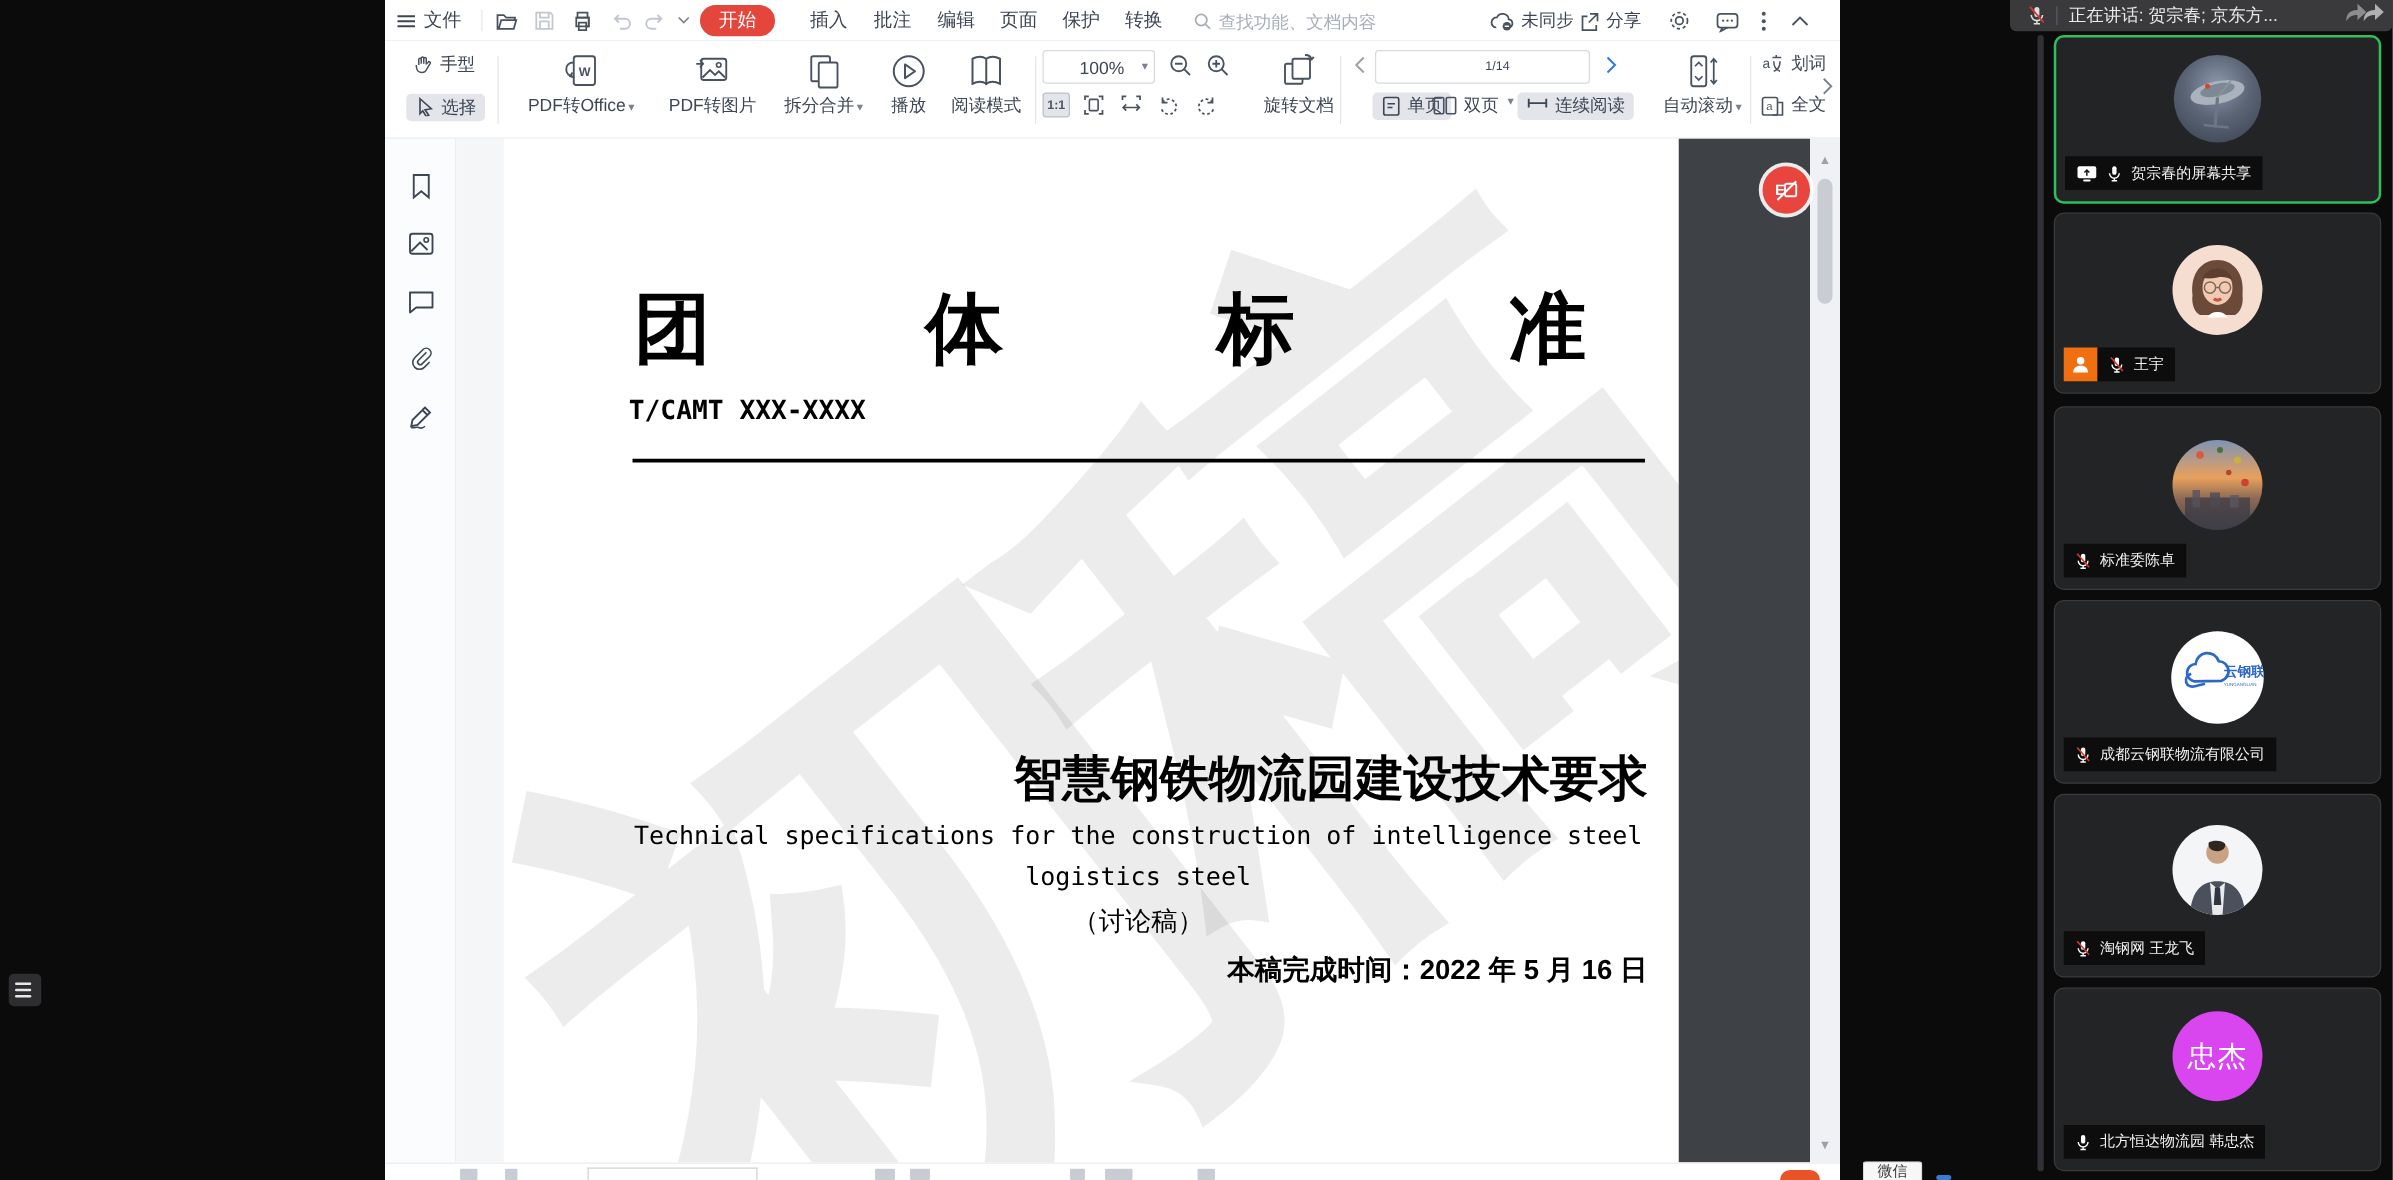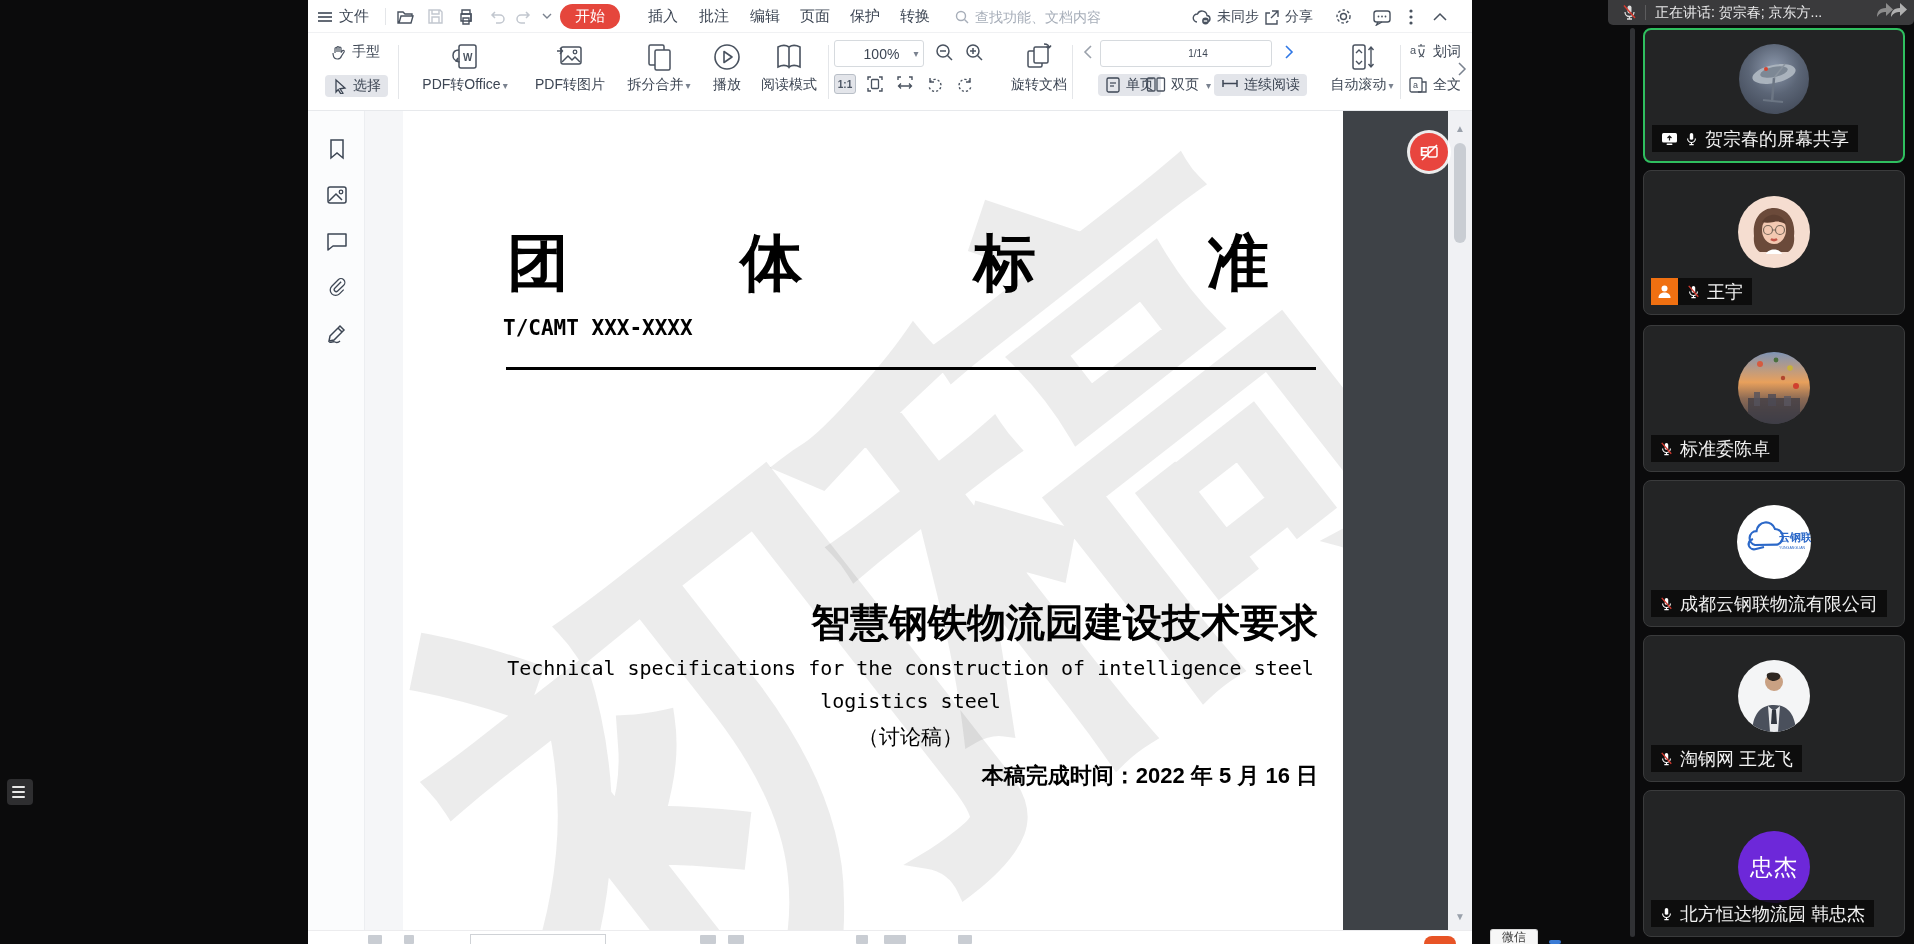--- a/index.html
+++ b/index.html
@@ -13,21 +13,21 @@
   .mb { position:absolute; top:0; height:33px; display:flex; align-items:center; color:#3d4654;
         font-size:15px; white-space:nowrap; }
   .mbtn { cursor:default; }
   .pill { background:#e5463c; color:#fff; border-radius:15px; padding:3px 15px; font-size:15px; }
   .vsep { position:absolute; width:1px; background:#e4e6e9; }
   .searchph { color:#a7aeb9; font-size:14px; border:none; outline:none; background:transparent; width:170px; }
   .searchph::placeholder { color:#a7aeb9; }
   
   #toolbar { position:absolute; left:0; top:33px; width:100%; height:78px; background:#fff;
              border-bottom:1px solid #e7e9ec; overflow:hidden; }
-  .tb { position:absolute; display:flex; align-items:center; gap:5px; color:#3d4654; font-size:14px;
+  .tb { position:absolute; display:flex; align-items:flex-start; gap:5px; color:#3d4654; font-size:14px;
         white-space:nowrap; }
   .selbg { background:#e3e5ea; border-radius:4px; padding:2px 7px; }
   .bigbtn { position:absolute; display:flex; flex-direction:column; align-items:center; gap:3px;
             color:#3d4654; font-size:14px; }
   .caret { color:#7a828f; font-size:10px; margin-left:2px; }
   .box { border:1px solid #d6dade; border-radius:3px; display:flex; align-items:center;
          justify-content:center; color:#3d4654; background:#fff;padding-left:24px; }
   .fiticon { width:22px; height:20px; display:flex; align-items:center; justify-content:center;
              font-size:13px; color:#4b5563; border-radius:3px; }
   
@@ -75,21 +75,21 @@
   #confbar { position:absolute; left:1608px; top:0; width:306px; height:25px; background:#3a3a3c;
              border-radius:0 0 5px 5px; display:flex; align-items:center; color:#e9e9ea; font-size:14px; }
   #confdiv { width:1px; height:15px; background:#5c5c5e; margin:0 9px 0 8px; }
   #confscroll { position:absolute; left:1630px; top:28px; width:5px; height:909px; background:#303134;
                 border-radius:3px; }
   .tile { position:absolute; left:1643px; width:262px; background:#232425; border:1px solid #3a3b3c;
           border-radius:8px; }
   .tile.active { border:2px solid #2fbf5f; }
   .avatar { position:absolute; left:50%; transform:translateX(-50%); border-radius:50%; overflow:hidden; }
   .namebar { position:absolute; left:7px; bottom:9px; height:27px; background:rgba(8,8,8,.82);
-             display:flex; align-items:center; gap:7px; padding:0 9px; color:#f2f2f2; font-size:18px;
+             display:flex; align-items:center; gap:7px; padding:0 9px; color:#f2f2f2; font-size:12px;
              white-space:nowrap; }
   .orangebadge { position:absolute; left:7px; bottom:9px; width:27px; height:27px; background:#f07011;
                  display:flex; align-items:center; justify-content:center; }
   
   #wechatbox { position:absolute; left:1490px; top:929px; width:48px; height:15px; background:#f7f7f7;
                border:1px solid #d8d8d8; border-bottom:none; border-radius:3px 3px 0 0; color:#3c3c3c;
                font-size:12px; text-align:center; line-height:14px; }
   #orangesliver { position:absolute; left:1424px; top:936px; width:32px; height:8px; background:#e85426;
                   border-radius:8px 8px 0 0; }
   #bluedash { position:absolute; left:1549px; top:940px; width:12px; height:4px; background:#3a7bd5;
@@ -607,21 +607,21 @@
     <svg width="13" height="16" viewBox="0 0 15 17">
         <rect x="5.5" y="1.5" width="4" height="8" rx="2" fill="#fff"></rect>
         <path d="M3 8a4.5 4.5 0 0 0 9 0 M7.5 12.5V15 M5 15h5" fill="none" stroke="#fff" stroke-width="1.3"></path>
         <line x1="2" y1="1.5" x2="13" y2="14" stroke="#d63a2f" stroke-width="1.5"></line>
       </svg>
     <span>淘钢网 王龙飞</span>
   </div>
 </div>
 
 <div class="tile" style="top:790px; height:147px">
-  <div class="avatar" style="top:40px; width:72px; height:72px; background:#6d28d9; display:flex; align-items:center; justify-content:center">
+  <div class="avatar" style="top:18px; width:72px; height:72px; background:#d946ef; display:flex; align-items:center; justify-content:center">
     <span style="color:#fff; font-size:23px; letter-spacing:1px">忠杰</span>
   </div>
   <div class="namebar">
     <svg width="13" height="16" viewBox="0 0 15 17">
         <rect x="5.5" y="1.5" width="4" height="8" rx="2" fill="#fff"></rect>
         <path d="M3 8a4.5 4.5 0 0 0 9 0 M7.5 12.5V15 M5 15h5" fill="none" stroke="#fff" stroke-width="1.3"></path>
       </svg>
     <span>北方恒达物流园 韩忠杰</span>
   </div>
 </div>

